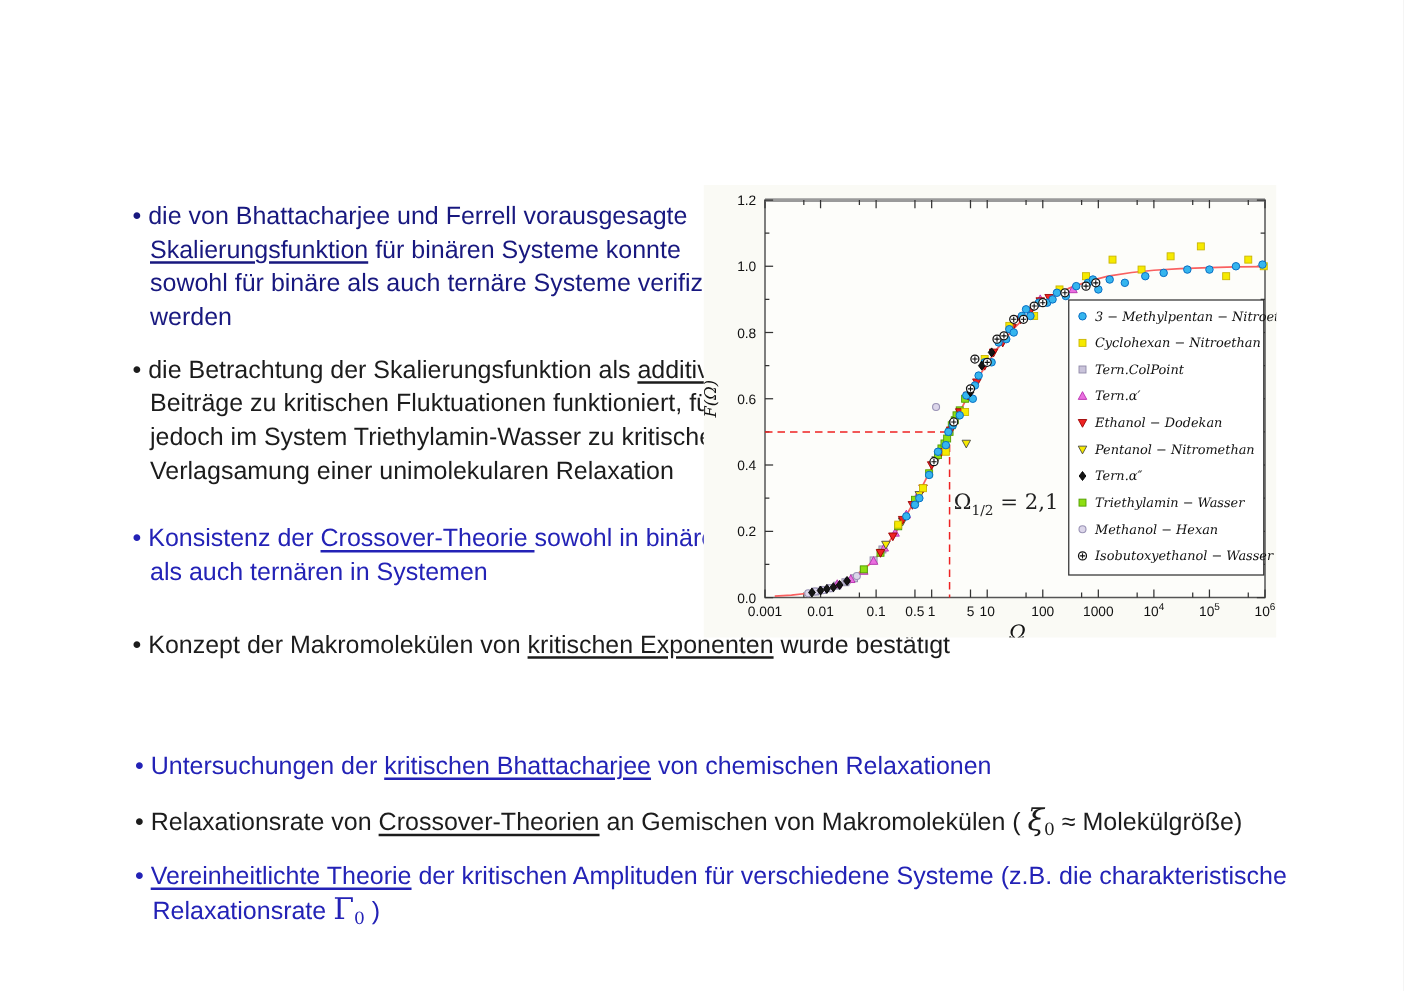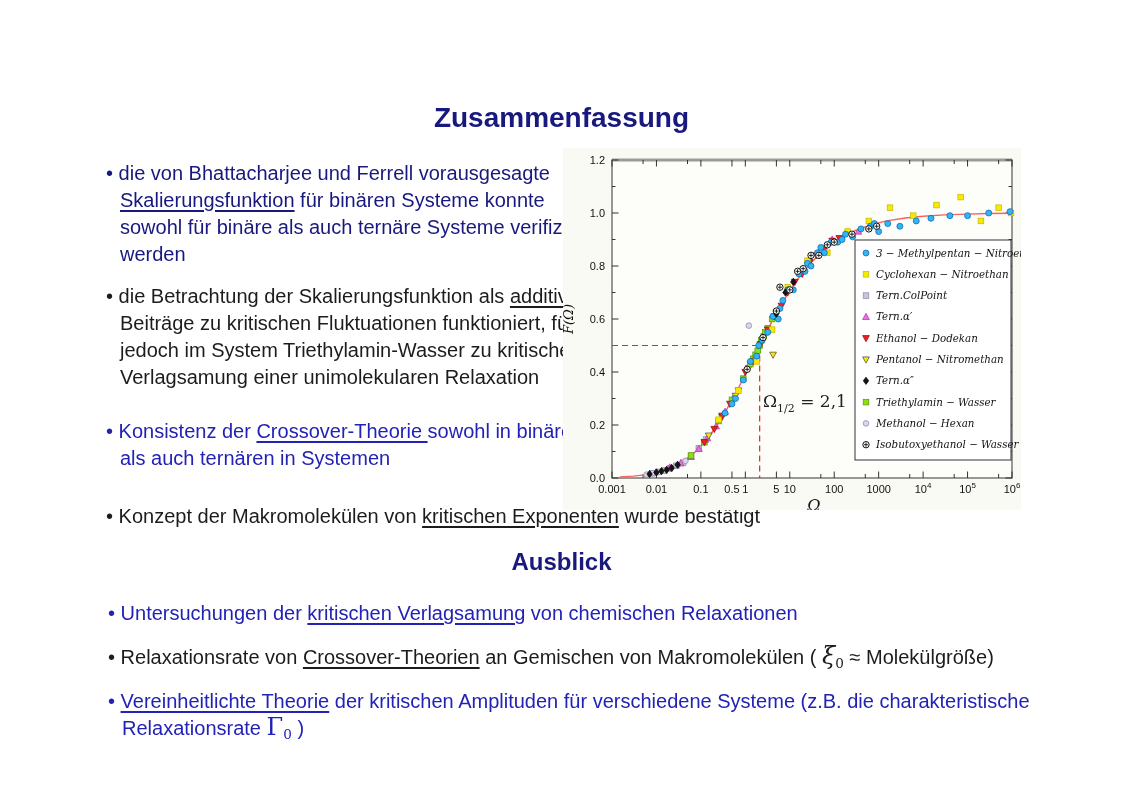--- a/index.html
+++ b/index.html
@@ -18,21 +18,20 @@
   .sub{font-size:0.68em;vertical-align:-0.32em;}
   .figure{position:absolute;left:563px;top:148px;width:458px;height:362px;
           background:#fafaf5;}
   svg text{font-family:"Liberation Sans",sans-serif;}
   svg .serif{font-family:"DejaVu Serif",serif;}
 </style>
 </head>
 <body>
 
 <div class="slide">
-  <div class="title" style="color: rgb(24, 24, 127);">Zusammenfassung</div>
   <div id="summary-list">
       <div class="brow" style="left: 106px; top: 160px; width: 520px; color: rgb(24, 24, 127);"><span>• </span><span>die von Bhattacharjee und Ferrell vorausgesagte
 </span><span class="u">Skalierungsfunktion</span><span> für binären Systeme konnte
 sowohl für binäre als auch ternäre Systeme verifiziert
 werden</span></div>
       <div class="brow" style="left: 106px; top: 283px; width: 530px; color: rgb(28, 28, 28);"><span>• </span><span>die Betrachtung der Skalierungsfunktion als </span><span class="u">additive</span><span>
 Beiträge zu kritischen Fluktuationen funktioniert, führt
 jedoch im System Triethylamin-Wasser zu kritischer
 Verlagsamung einer unimolekularen Relaxation</span></div>
       <div class="brow" style="left: 106px; top: 418px; width: 540px; color: rgb(35, 34, 182);"><span>• </span><span>Konsistenz der </span><span class="u">Crossover-Theorie </span><span>sowohl in binären
@@ -339,20 +338,19 @@
             <text x="313" y="257.6" font-size="10.3" font-style="italic" fill="#111" class="serif">Triethylamin − Wasser</text>
             <circle cx="303" cy="275.4" r="2.8" fill="#dcd6ea" stroke="#9a93b5" stroke-width="0.9"></circle>
             <text x="313" y="278.9" font-size="10.3" font-style="italic" fill="#111" class="serif">Methanol − Hexan</text>
             <circle cx="303" cy="296.70000000000005" r="3.2" fill="#ffffff" stroke="#111111" stroke-width="1"></circle>
             <path d="M300.9,296.70000000000005L305.1,296.70000000000005M303,294.6L303,298.80000000000007" stroke="#111111" stroke-width="0.9"></path>
             <text x="313" y="300.20000000000005" font-size="10.3" font-style="italic" fill="#111" class="serif">Isobutoxyethanol − Wasser</text>
           </g>
           <text x="200" y="259" font-size="17" fill="#222" class="serif"><tspan>Ω</tspan><tspan dy="5" font-size="11">1/2</tspan><tspan dy="-5"> = 2,1</tspan></text>
         </svg></div>
   </div>
-  <div class="h2" style="color: rgb(24, 24, 127);">Ausblick</div>
   <div id="outlook-list">
-      <div class="brow ob" style="left: 108px; top: 600px; width: 980px; color: rgb(35, 34, 182);"><span>• </span><span>Untersuchungen der </span><span class="u">kritischen Verlagsamung</span><span> von chemischen Relaxationen</span></div>
+      <div class="brow ob" style="left: 108px; top: 600px; width: 980px; color: rgb(35, 34, 182);"><span>• </span><span>Untersuchungen der </span><span class="u">kritischen Bhattacharjee</span><span> von chemischen Relaxationen</span></div>
       <div class="brow ob" style="left: 108px; top: 643px; width: 990px; color: rgb(28, 28, 28);"><span>• </span><span>Relaxationsrate von </span><span class="u">Crossover-Theorien</span><span> an Gemischen von Makromolekülen ( </span><span class="math it">ξ</span><span class="math sub">0</span><span> ≈ Molekülgröße)</span></div>
       <div class="brow ob" style="left: 108px; top: 688px; width: 995px; color: rgb(35, 34, 182);"><span>• </span><span class="u">Vereinheitlichte Theorie</span><span> der kritischen Amplituden für verschiedene Systeme (z.B. die charakteristische
 Relaxationsrate </span><span class="math">Γ</span><span class="math sub">0</span><span> )</span></div>
     </div>
 </div>
 
 </body></html>

